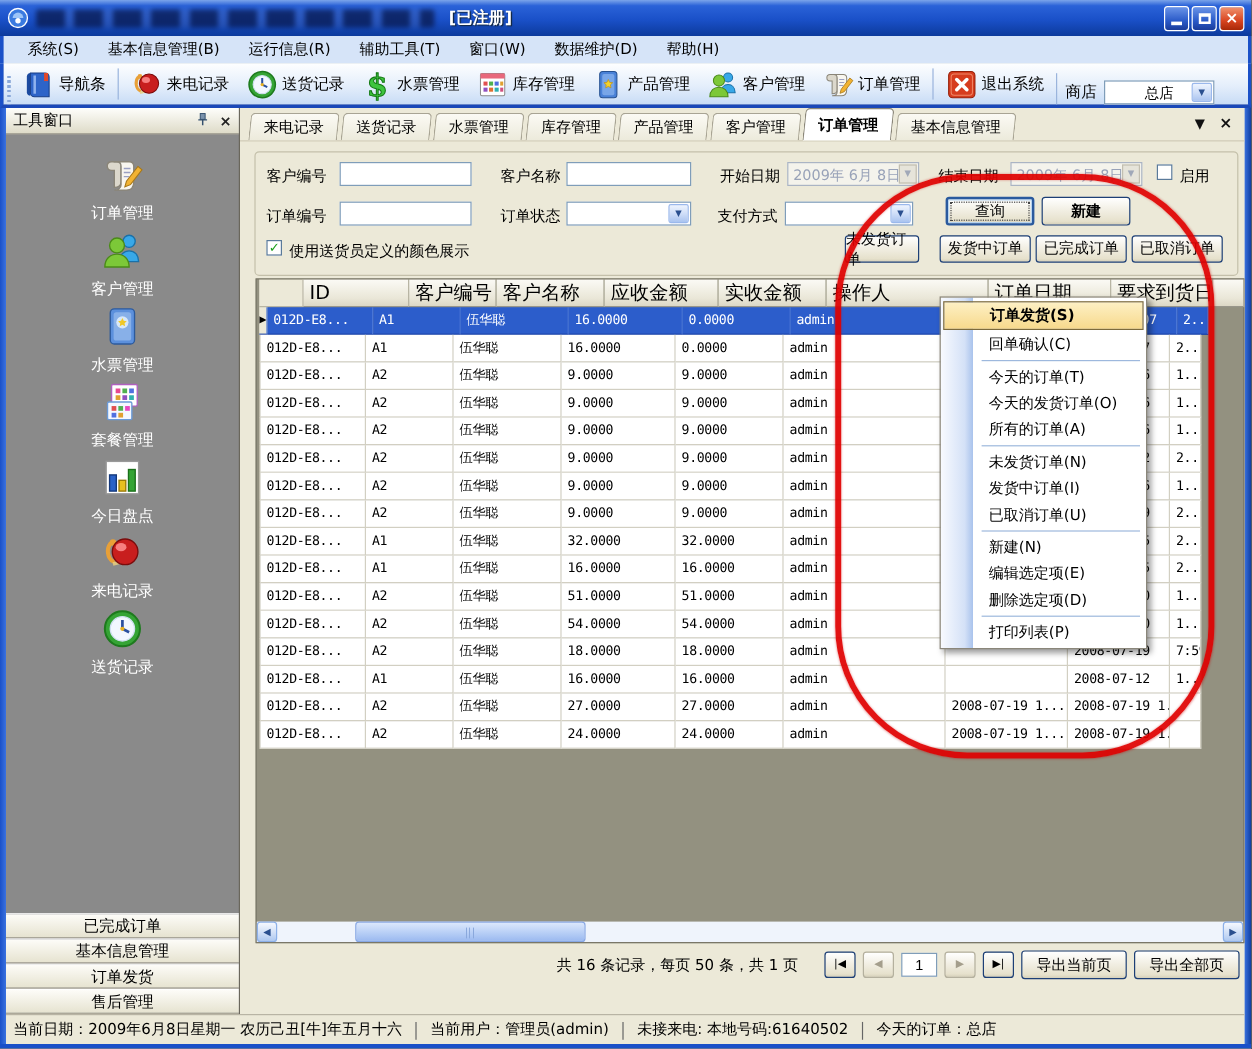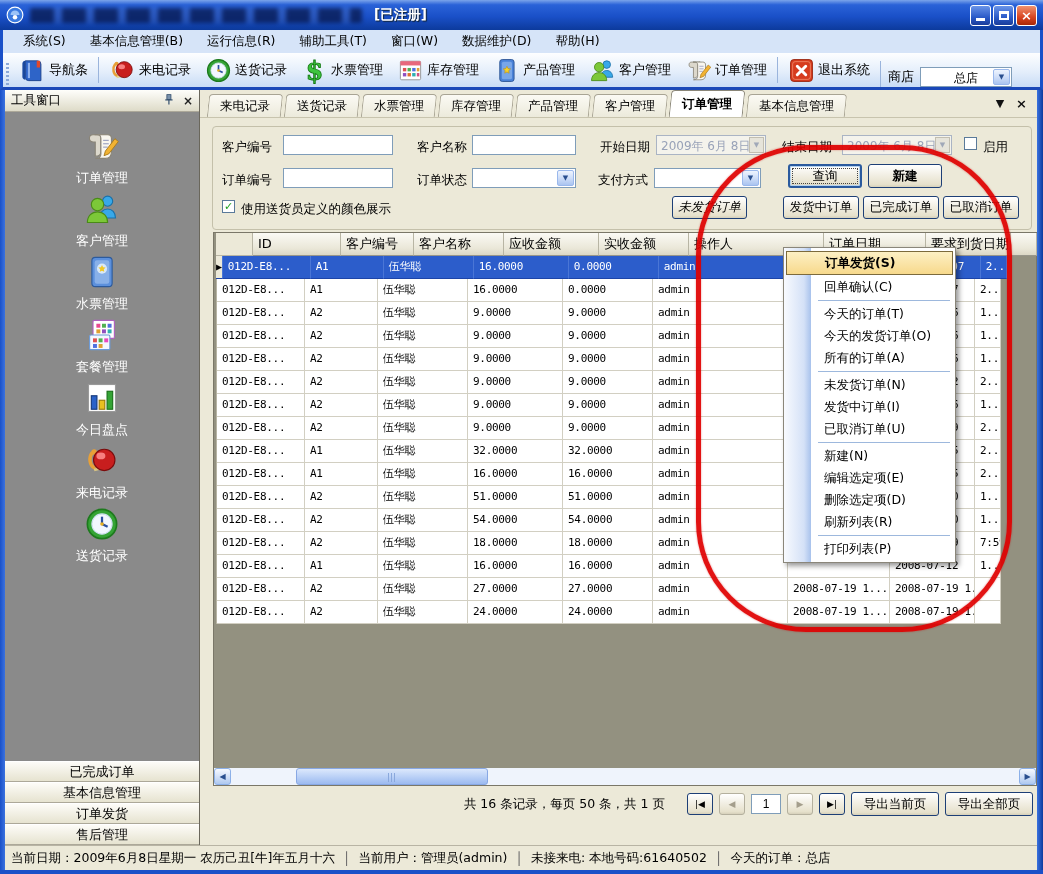--- a/index.html
+++ b/index.html
@@ -104,21 +104,21 @@
 
   
   .grid { position:absolute; left:213px; top:232px; width:824px; height:554px; background:#939180;
     border:1px solid #7a7768; }
   .tbl { position:absolute; left:2px; top:0; width:821px; }
   .tr { display:flex; }
   .td, .th { flex:none; height:23px; line-height:22px; overflow:hidden; white-space:nowrap;
     padding-left:5px; border-right:1px solid #d2cfc2; border-bottom:1px solid #d2cfc2;
     background:#fff; font-family:"DejaVu Sans Mono","DejaVu Sans",monospace; font-size:11px; letter-spacing:-.3px; }
   .th { background:linear-gradient(180deg,#fbfaf5,#eae7d8 70%,#dcd8c6); border-right:1px solid #b8b5a4;
-    border-bottom:1px solid #98968a; font-family:"DejaVu Sans",sans-serif; font-size:13px; letter-spacing:0; }
+    border-bottom:1px solid #98968a; font-family:"DejaVu Sans",sans-serif; font-size:16px; letter-spacing:0; }
   .td.sel, .th.sel { background:#ece9d8; border-right:1px solid #b8b5a4; border-bottom:1px solid #b8b5a4;
     text-align:center; padding-left:0; font-size:10px; color:#000; }
   .tr.selected .td { background:#2c5dcb; color:#fff; border-right-color:#4a76d6; border-bottom-color:#1c44a8; }
   .tr.selected .td.sel { background:#ece9d8; color:#000; }
 
   
   .hscroll { position:absolute; left:0; bottom:0; width:822px; height:17px; background:#eff4fc; display:flex; }
   .hs-btn { width:17px; height:17px; background:linear-gradient(180deg,#f6f9ff,#cdddf6 60%,#aec8f0);
     border:1px solid #8cb0e8; border-radius:3px; color:#2a4f8f; font-size:8px;
     display:flex; align-items:center; justify-content:center; }
@@ -479,21 +479,21 @@
   <span class="flabel" style="left:598px;top:172px;">支付方式</span>
   <div class="combo fcombo" style="left:654px;top:168px;width:107px;">
     <span class="combo-arrow">▼</span>
   </div>
   <div class="xp-btn primary" style="left:788px;top:164px;width:74px;height:24px;">查询</div>
   <div class="xp-btn" style="left:868px;top:164px;width:74px;height:24px;font-weight:bold;">新建</div>
 
   <div class="cb" style="left:222px;top:200px;">✓</div>
   <span class="flabel" style="left:241px;top:201px;">使用送货员定义的颜色展示</span>
   <div id="status-btns">
-      <div class="xp-btn" style="left:672px;top:196px;width:75px;height:23px;font-style:italic;">未发货订单</div>
+      <div class="xp-btn" style="left:704px;top:196px;width:62px;height:23px;">未发货订单</div>
       <div class="xp-btn" style="left:783px;top:196px;width:76px;height:23px;">发货中订单</div>
       <div class="xp-btn" style="left:863px;top:196px;width:76px;height:23px;">已完成订单</div>
       <div class="xp-btn" style="left:943px;top:196px;width:76px;height:23px;">已取消订单</div>
     </div>
 
   <div class="grid">
     <div class="tbl" id="tbl">
         <div class="tr">
           <div class="th sel" style="width:37px"></div>
           <div class="th" style="width:88px">ID</div>
@@ -727,21 +727,20 @@
       <div class="cm-item">今天的发货订单(O)</div>
       <div class="cm-item">所有的订单(A)</div>
       <div class="cm-sep"></div>
       <div class="cm-item">未发货订单(N)</div>
       <div class="cm-item">发货中订单(I)</div>
       <div class="cm-item">已取消订单(U)</div>
       <div class="cm-sep"></div>
       <div class="cm-item">新建(N)</div>
       <div class="cm-item">编辑选定项(E)</div>
       <div class="cm-item">删除选定项(D)</div>
-      <div class="cm-item">刷新列表(R)</div>
       <div class="cm-sep"></div>
       <div class="cm-item">打印列表(P)</div>
     </div>
 
   <div class="annotation"></div>
 
   <div class="statusbar" id="statusbar">
       <span>当前日期：2009年6月8日星期一  农历己丑[牛]年五月十六</span>
       <span class="sb-sep">│</span>
       <span>当前用户：管理员(admin)</span>

